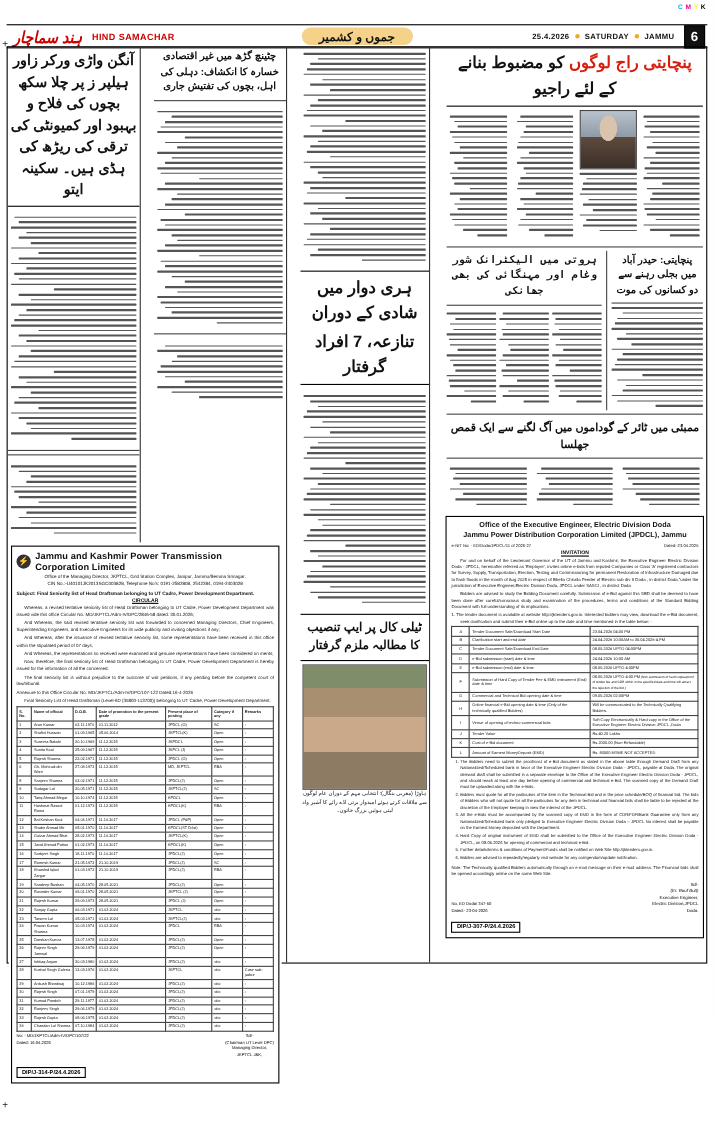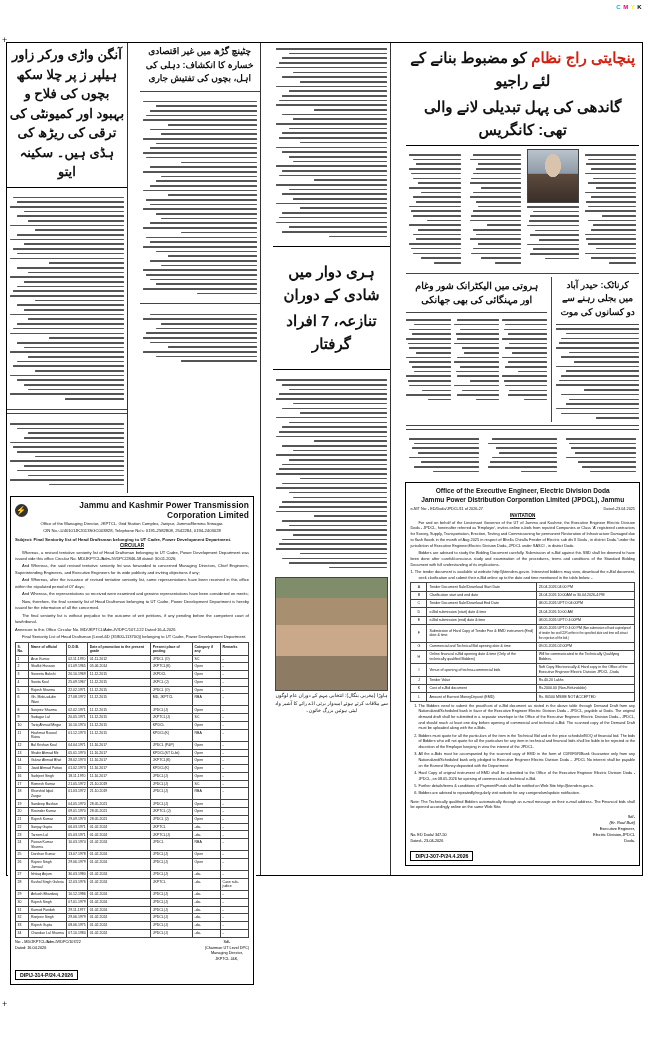--- a/index.html
+++ b/index.html
@@ -51,21 +51,21 @@
      radial-gradient(ellipse at 50% 30%,#d9c3ad 0 22%,transparent 23%),
      linear-gradient(180deg,#b9c3cd 0%,#8e9aa6 45%,#5d4a3d 46%,#3a2f28 100%);}
   .photo.crowd{background:
      linear-gradient(180deg,#7f8d6a 0 18%,#a78f6f 18% 42%,#c9a98a 42% 70%,#8e7b63 70% 100%);}
   .cap{font-size:5px;direction:rtl;text-align:center;line-height:1.5;padding:1.5px 2px;color:#111;}
   
   .advt{border:1.1px solid #000;margin:3px 2px;padding:3px 4px;background:#fff;}
   .advt-head{display:flex;align-items:center;justify-content:center;gap:4px;}
   .logo-circ{width:13px;height:13px;border-radius:50%;background:#333;
      display:flex;align-items:center;justify-content:center;color:#fff;font-size:8px;flex:0 0 auto;}
-  .advt-title{font-size:8.4px;font-weight:bold;text-align:right;color:#111;letter-spacing:.1px;}
+  .advt-title{font-size:8.4px;font-weight:bold;text-align:left;color:#111;letter-spacing:.1px;}
   .advt-sub{font-size:4.2px;text-align:center;line-height:1.5;color:#111;margin-top:1px;}
   .advt-subj{font-size:4.4px;font-weight:bold;text-align:left;margin-top:2px;color:#111;}
   .advt-circ{font-size:4.6px;font-weight:bold;text-align:center;text-decoration:underline;margin:1.5px 0;}
   .advt-p{font-size:4.1px;line-height:1.55;text-align:justify;color:#111;margin:1.2px 0;text-indent:7px;}
   table.sen{width:100%;border-collapse:collapse;margin-top:2px;}
   table.sen th,table.sen td{border:.5px solid #444;font-size:3.5px;padding:1.2px 1.5px;
      text-align:left;vertical-align:top;color:#111;line-height:1.25;}
   table.sen th{font-weight:bold;}
   .sig{display:flex;justify-content:space-between;margin-top:2.5px;font-size:3.8px;line-height:1.5;}
   .sig .rt{text-align:center;}
@@ -79,36 +79,49 @@
   .tadvt-p{font-size:3.9px;line-height:1.5;text-align:justify;color:#111;margin:1.2px 0;}
   table.tn{width:100%;border-collapse:collapse;margin:2px 0;}
   table.tn td{border:.5px solid #444;font-size:3.6px;padding:1.3px 2px;color:#111;
      vertical-align:middle;line-height:1.3;}
   table.tn td.k{width:11px;text-align:center;}
   table.tn td.v{width:44%;}
   .tn-note{font-size:2.9px;}
   ol.tl{margin:2px 0 0 0;padding-left:8px;}
   ol.tl li{font-size:3.8px;line-height:1.5;text-align:justify;margin-bottom:1.6px;color:#111;}
   .sigR{text-align:right;font-size:4px;line-height:1.5;margin-top:2px;}
-  .hdl-box{border-top:1.2px solid #000;border-bottom:1.2px solid #000;padding:12px 0;margin:3px 0;}
+  .hdl-box{border-top:1.2px solid #000;border-bottom:1.2px solid #000;padding:2px 0;margin:3px 0;}
 </style>
 </head>
 <body>
 
 <div class="page">
 
   <div class="regmark" style="left:2px;top:36px;">+</div>
   <div class="regmark" style="left:2px;top:1000px;">+</div>
   <div class="cmyk">
     <span class="c-c">C</span>
     <span class="c-m">M</span>
     <span class="c-y">Y</span>
     <span class="c-k">K</span>
   </div>
 
+  <div class="masthead">
+    <div class="mast-urdu">ہند سماچار</div>
+    <div class="mast-eng">HIND SAMACHAR</div>
+    <div class="mast-center">جموں و کشمیر</div>
+    <div class="mast-right">
+      <span>25.4.2026</span>
+      <span class="dot"></span>
+      <span>SATURDAY</span>
+      <span class="dot"></span>
+      <span>JAMMU</span>
+      <span class="pagenum">6</span>
+    </div>
+  </div>
 
   <div class="frame">
 
     <div class="col vrule" style="width:128px;">
       <div class="hd-urdu">آنگن واڑی ورکر زاور ہیلپر ز پر چلا سکھ بچوں کی فلاح و بہبود اور کمیونٹی کی ترقی کی ریڑھ کی ہڈی ہیں۔ سکینہ ایتو</div>
       <div class="rulethick"></div>
       <div class="urdu-body">
         <div class="ln s7"></div>
           <div class="ln s2"></div>
           <div class="ln s1"></div>
@@ -324,33 +337,35 @@
         <div class="ln s8"></div>
           <div class="ln s2"></div>
           <div class="ln s7"></div>
         <div class="ln s1"></div>
           <div class="ln s4"></div>
           <div class="ln s2"></div>
         <div class="ln s3"></div>
           <div class="ln s6"></div>
       </div>
 
+      <div class="hdl-box">
+        <div class="hd-urdu" style="font-size:11px;">ٹیلی کال پر ایپ تنصیب کا مطالبہ ملزم گرفتار</div>
+      </div>
 
       <div class="photo crowd" style="height:112px;margin:2px 2px 0;"></div>
       <div class="cap">ہاوڑا (مغربی بنگال): انتخابی مہم کے دوران عام لوگوں سے ملاقات کرتے ہوئے امیدوار برتی اڈے رائے کا آشیر واد لیتی ہوئیں بزرگ خاتون۔</div>
     </div>
 
     <div class="col" style="width:253px;">
 
       <div style="padding:2px 3px 0;">
         <div class="hd-urdu hd-big">
-          <span class="red">پنچایتی راج نظام</span>
+          <span class="red">پنچایتی راج لوگوں</span>
           <span>کو مضبوط بنانے کے لئے راجیو</span>
         </div>
-        <div class="hd-urdu hd-big">گاندھی کی پہل تبدیلی لانے والی تھی: کانگریس</div>
       </div>
       <div class="rulethick" style="margin:2px 3px;"></div>
 
       <div style="display:flex;gap:3px;padding:0 3px;">
         <div style="flex:1;" class="urdu-body">
           <div class="ln s1"></div>
             <div class="ln s2"></div>
             <div class="ln s3"></div>
           <div class="ln s1"></div>
             <div class="ln s7"></div>
@@ -441,21 +456,21 @@
             <div class="ln s4"></div>
           <div class="ln s1"></div>
             <div class="ln s3"></div>
             <div class="ln s6"></div>
         </div>
       </div>
 
       <div class="rulethin" style="margin:3px;"></div>
 
       <div style="display:flex;gap:4px;padding:0 3px;">
-        <div style="flex:1.7;border-right:.7px solid #444;padding-right:4px;">
+        <div style="flex:1.7;border-right:.7px solid #444;padding-right:4px;font-family:Liberation Mono, monospace;">
           <div class="hd-urdu" style="font-size:9.5px;">ہروتی میں الیکٹرانک شور وغام اور مہنگائی کی بھی جھانکی</div>
           <div class="rulethin"></div>
           <div class="urdu-body" style="display:flex;gap:3px;padding:0;">
             <div style="flex:1;">
               <div class="ln s1"></div>
                 <div class="ln s2"></div>
                 <div class="ln s7"></div>
               <div class="ln s3"></div>
                 <div class="ln s1"></div>
                 <div class="ln s8"></div>
@@ -508,21 +523,21 @@
               <div class="ln s1"></div>
                 <div class="ln s7"></div>
                 <div class="ln s2"></div>
               <div class="ln s5"></div>
                 <div class="ln s1"></div>
                 <div class="ln s6"></div>
             </div>
           </div>
         </div>
         <div style="flex:1;">
-          <div class="hd-urdu" style="font-size:9px;">کرناٹک: حیدر آباد میں بجلی رہنے سے دو کسانوں کی موت</div>
+          <div class="hd-urdu" style="font-size:9px;">پنچایتی: حیدر آباد میں بجلی رہنے سے دو کسانوں کی موت</div>
           <div class="rulethin"></div>
           <div class="urdu-body" style="padding:0;">
             <div class="ln s1"></div>
               <div class="ln s3"></div>
               <div class="ln s2"></div>
             <div class="ln s7"></div>
               <div class="ln s1"></div>
               <div class="ln s8"></div>
             <div class="ln s2"></div>
               <div class="ln s4"></div>
@@ -537,20 +552,21 @@
               <div class="ln s3"></div>
               <div class="ln s1"></div>
             <div class="ln s2"></div>
               <div class="ln s6"></div>
           </div>
         </div>
       </div>
 
       <div class="rulethin" style="margin:3px;"></div>
 
+      <div class="hd-urdu" style="font-size:10px;">ممبئی میں ٹائر کے گوداموں میں آگ لگنے سے ایک قمص جھلسا</div>
       <div class="rulethin" style="margin:2px 3px;"></div>
       <div style="display:flex;gap:3px;padding:0 3px;">
         <div style="flex:1;" class="urdu-body">
           <div class="ln s1"></div>
             <div class="ln s2"></div>
             <div class="ln s7"></div>
           <div class="ln s3"></div>
             <div class="ln s1"></div>
             <div class="ln s8"></div>
           <div class="ln s2"></div>

